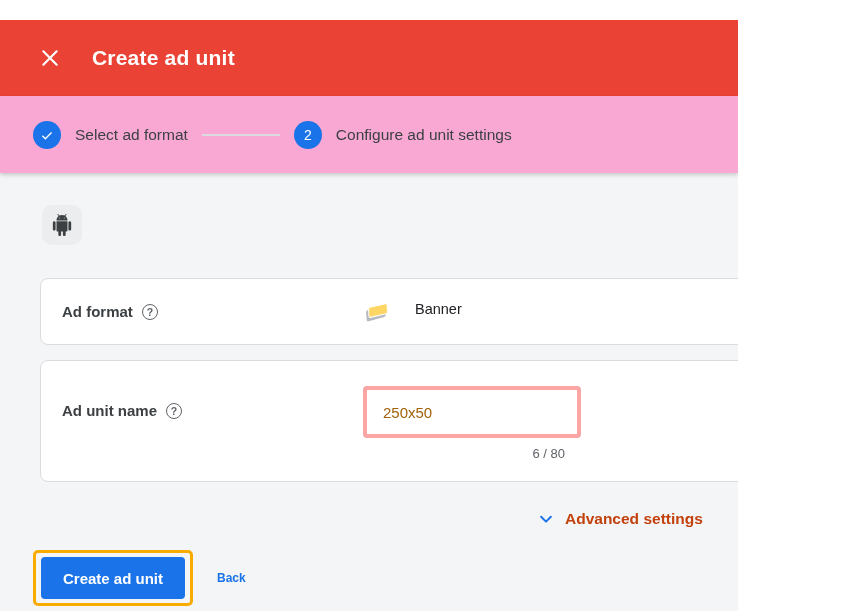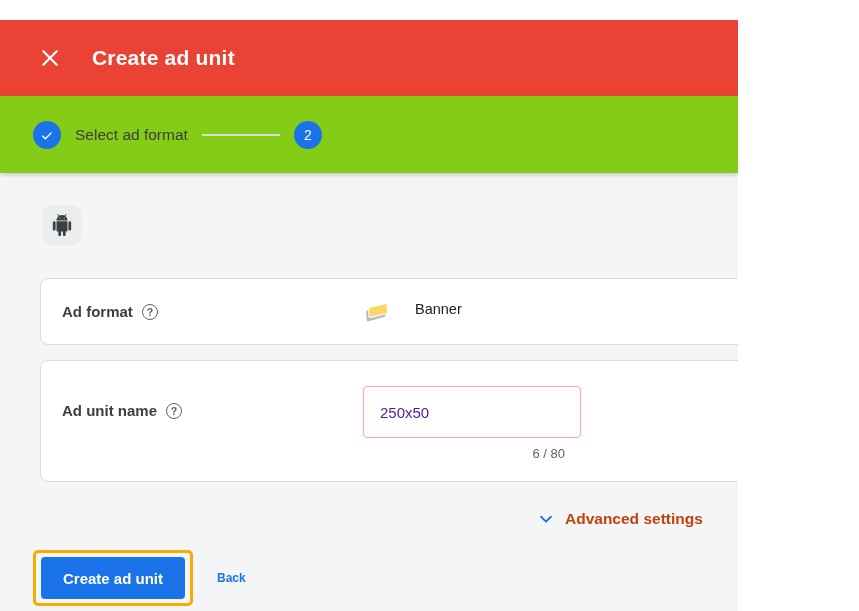--- a/index.html
+++ b/index.html
@@ -40,21 +40,21 @@
   .dialog-title {
     color: #ffffff;
     font-size: 21px;
     font-weight: bold;
     letter-spacing: 0.2px;
   }
 
   
   .stepper {
     height: 77px;
-    background: #84cc16;
+    background: #f9a8d4;
     display: flex;
     align-items: center;
     padding-left: 33px;
     box-shadow: 0 2px 4px rgba(0,0,0,0.18);
     position: relative;
     z-index: 2;
     flex: 0 0 auto;
   }
   .step {
     display: flex;
@@ -171,25 +171,25 @@
     width: 20px; height: 11px;
     background: #fdd663;
     border: 1px solid #fff;
     transform: rotate(-13deg) skewX(-10deg);
     border-radius: 2px;
   }
 
   .name-input {
     width: 218px;
     height: 52px;
-    border: 1px solid #fca5a5;
+    border: 4px solid #fca5a5;
     border-radius: 4px;
     padding: 0 16px;
     font-size: 15px;
-    color: #4c1d95;
+    color: #a16207;
     font-family: "Liberation Sans", sans-serif;
     outline: none;
     background: #fff;
     display: block;
   }
   .char-counter {
     width: 218px;
     text-align: right;
     padding-right: 16px;
     font-size: 13px;
@@ -264,20 +264,21 @@
       <span class="step-circle">
         <svg width="16" height="16" viewBox="0 0 24 24">
           <path d="M9.5 16.2l-3.7-3.7-1.4 1.4 5.1 5.1 10-10-1.4-1.4z" fill="#ffffff"></path>
         </svg>
       </span>
       <span class="step-label">Select ad format</span>
     </div>
     <span class="connector"></span>
     <div class="step">
       <span class="step-circle">2</span>
+      <span class="step-label">Configure ad unit settings</span>
     </div>
   </nav>
 
   <main class="content">
 
     <div class="app-row">
       <span class="app-icon-box">
         <svg width="22" height="22" viewBox="0 0 24 24" fill="#3c4043">
           <path d="M6 18c0 .55.45 1 1 1h1v3.5c0 .83.67 1.5 1.5 1.5s1.5-.67 1.5-1.5V19h2v3.5c0 .83.67 1.5 1.5 1.5s1.5-.67 1.5-1.5V19h1c.55 0 1-.45 1-1V8H6v10zM3.5 8C2.67 8 2 8.67 2 9.5v7c0 .83.67 1.5 1.5 1.5S5 17.33 5 16.5v-7C5 8.67 4.33 8 3.5 8zm17 0c-.83 0-1.5.67-1.5 1.5v7c0 .83.67 1.5 1.5 1.5s1.5-.67 1.5-1.5v-7c0-.83-.67-1.5-1.5-1.5zm-4.97-5.84l1.3-1.3c.2-.2.2-.51 0-.71-.2-.2-.51-.2-.71 0l-1.48 1.48C13.85 1.23 12.95 1 12 1c-.96 0-1.86.23-2.66.63L7.85.15c-.2-.2-.51-.2-.71 0-.2.2-.2.51 0 .71l1.31 1.31C6.97 3.26 6 5.01 6 7h12c0-1.99-.97-3.75-2.47-4.84zM10 5H9V4h1v1zm5 0h-1V4h1v1z"></path>
         </svg>

